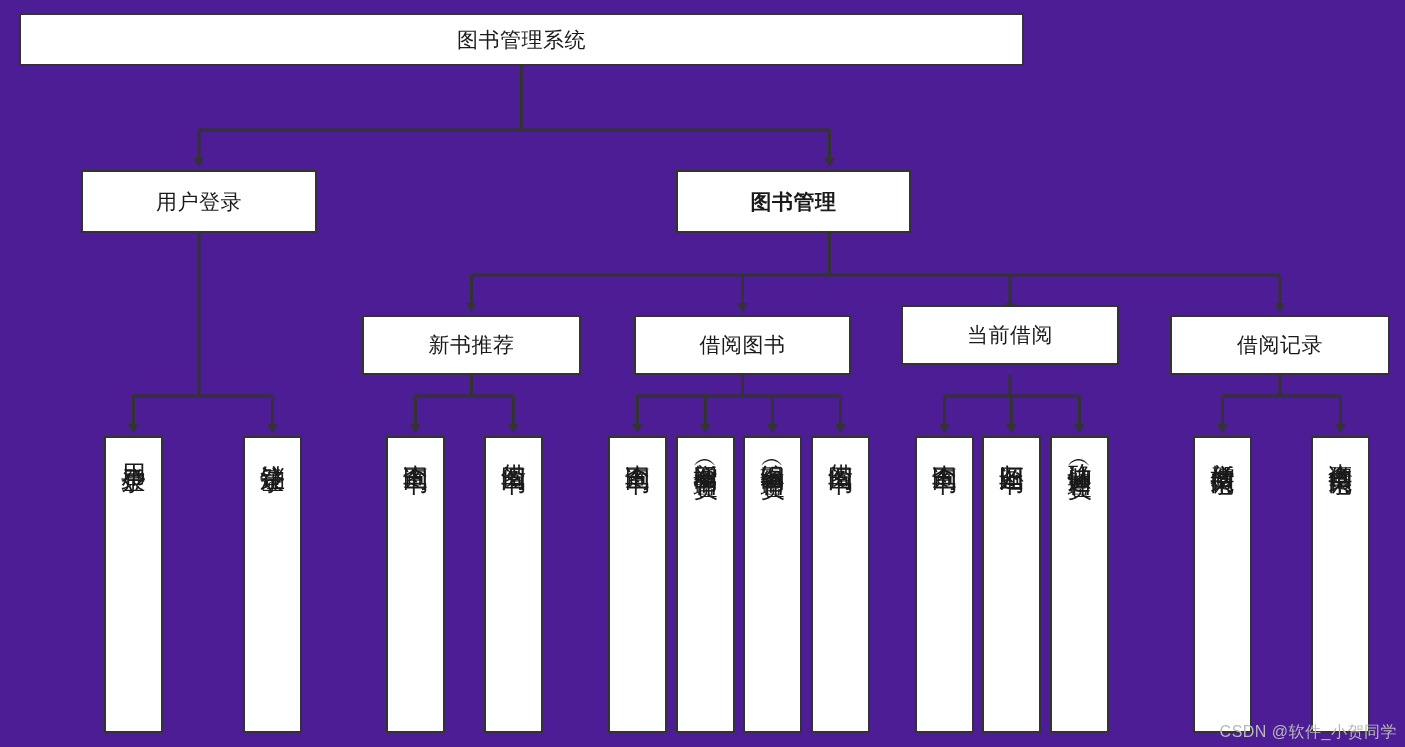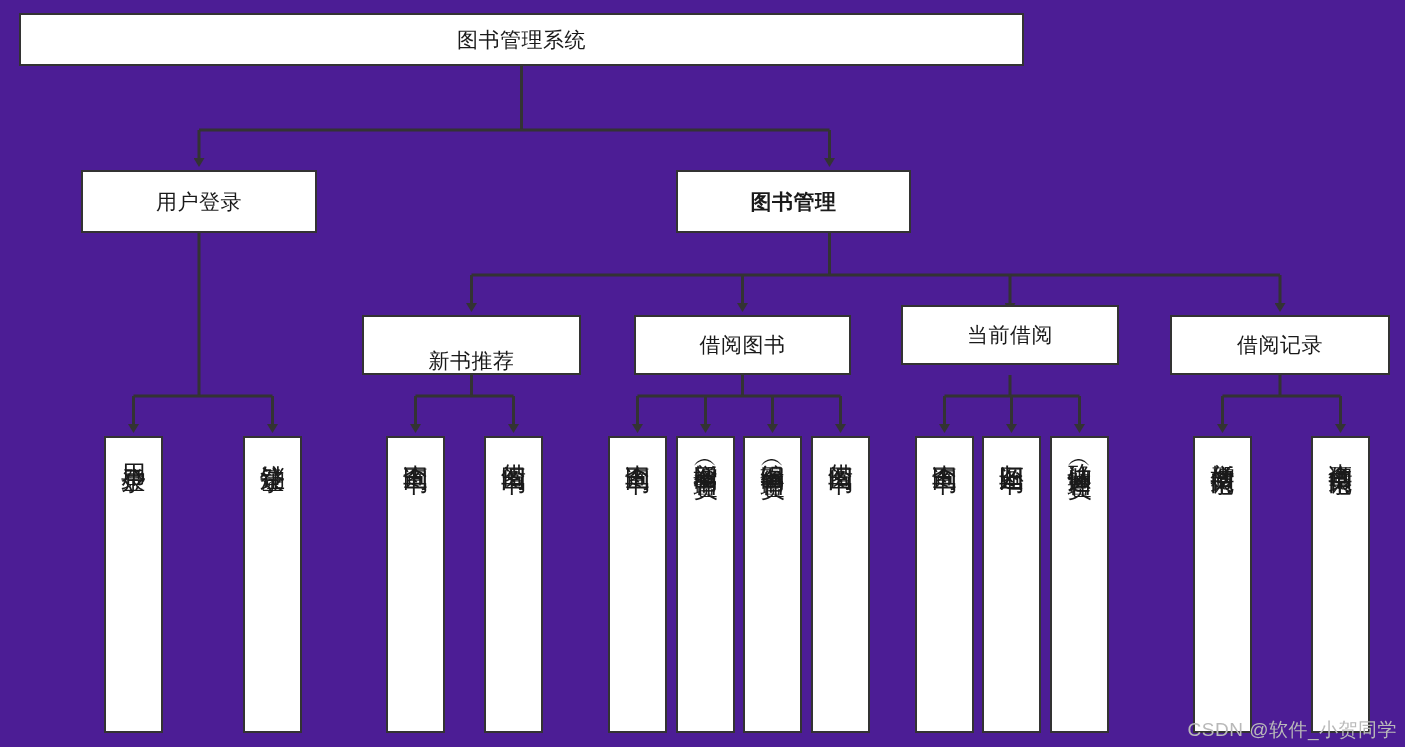--- a/index.html
+++ b/index.html
@@ -56,21 +56,21 @@
     letter-spacing: 2px;
     white-space: pre-line;
   }
   .node.v.tall .label {
     font-size: 24px;
   }
   #watermark {
     position: absolute;
     right: 8px;
     bottom: 4px;
-    font-size: 19px;
+    font-size: 16px;
     color: #b9b9b9;
     letter-spacing: 0.5px;
     white-space: nowrap;
   }
 </style>
 </head>
 <body>
 
 <div id="canvas">
 
@@ -120,21 +120,21 @@
   <div id="nodes-layer">
       <div class="node h" style="left: 19px; top: 13px; width: 1005px; height: 53px;">
         <span class="label">图书管理系统</span>
       </div>
       <div class="node h" style="left: 81px; top: 170px; width: 236px; height: 63px;">
         <span class="label">用户登录</span>
       </div>
       <div class="node h" style="left: 676px; top: 170px; width: 235px; height: 63px; font-weight: bold;">
         <span class="label">图书管理</span>
       </div>
-      <div class="node h" style="left: 362px; top: 315px; width: 219px; height: 60px; align-items: flex-end;">
+      <div class="node h" style="left: 362px; top: 315px; width: 219px; height: 60px;">
         <span class="label">新书推荐</span>
       </div>
       <div class="node h" style="left: 634px; top: 315px; width: 217px; height: 60px;">
         <span class="label">借阅图书</span>
       </div>
       <div class="node h" style="left: 901px; top: 305px; width: 218px; height: 60px;">
         <span class="label">当前借阅</span>
       </div>
       <div class="node h" style="left: 1170px; top: 315px; width: 220px; height: 60px;">
         <span class="label">借阅记录</span>

